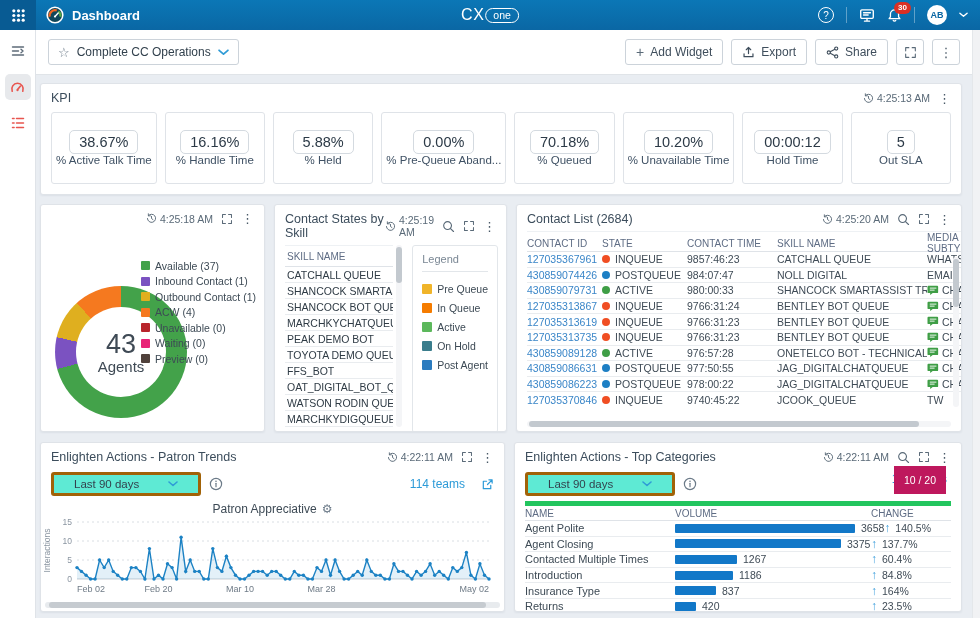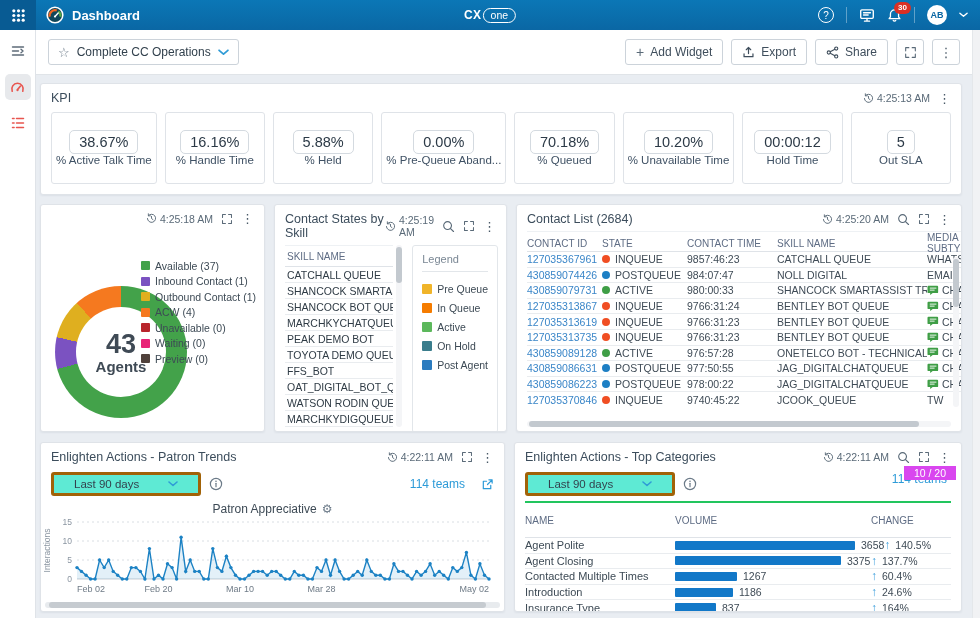--- a/index.html
+++ b/index.html
@@ -7,21 +7,21 @@
   body{font-family:"Liberation Sans","DejaVu Sans",sans-serif;background:#e9edf2;color:#3c4d5c;position:relative}
   svg{display:block}
   .ic{stroke:currentColor;fill:none;stroke-width:1.2;stroke-linecap:round;stroke-linejoin:round}
 
   
   .topbar{height:30px;background:linear-gradient(180deg,#0b77b6,#0a67a4);display:flex;align-items:center;position:relative;z-index:20}
   .apps-btn{width:36px;height:30px;background:#085b93;display:flex;align-items:center;justify-content:center;color:#fff;cursor:pointer}
   .brand{display:flex;align-items:center;gap:8px;margin-left:10px}
   .brand-title{color:#fff;font-size:13px;font-weight:bold}
   .cxone{position:absolute;left:50%;top:0;transform:translateX(-50%);height:30px;display:flex;align-items:center;color:#fff}
-  .cxone .cx{font-size:12px;font-weight:bold;letter-spacing:.5px}
+  .cxone .cx{font-size:16px;font-weight:normal;letter-spacing:.5px}
   .cxone .one{border:1.5px solid #fff;border-radius:9px;font-size:10.5px;padding:0 7px;height:15px;line-height:13px;margin-left:1px}
   .top-actions{margin-left:auto;display:flex;align-items:center;gap:12px;padding-right:12px;color:#fff}
   .tb-divider{width:1px;height:16px;background:rgba(255,255,255,.35)}
   .help-circle{width:16px;height:16px;border:1.2px solid #fff;border-radius:50%;font-size:10px;display:flex;align-items:center;justify-content:center}
   .bell-wrap{position:relative}
   .badge{position:absolute;top:-6px;right:-9px;background:#d93025;color:#fff;border-radius:8px;font-size:8px;line-height:8px;padding:2px 4px;font-weight:bold}
   .avatar{width:20px;height:20px;border-radius:50%;background:#fff;color:#0a67a4;font-size:9px;font-weight:bold;display:flex;align-items:center;justify-content:center}
   .chev-white{color:#fff;font-size:10px}
 
   
@@ -107,29 +107,29 @@
   .info-ic{color:#6b7a88}
   .teams-link{margin-left:auto;display:flex;align-items:center;gap:16px;color:#2d9bd8;font-size:12px;cursor:pointer}
   .chart-title{display:flex;align-items:center;justify-content:center;gap:5px;font-size:12px;color:#3d4a55;height:16px}
   .gear{color:#6b7a88;font-size:12px}
   .pt-scroll{margin:1px 4px 0;height:6px;background:#e8ebee;border-radius:3px;position:relative}
   .pt-scroll .thumb{position:absolute;left:4px;top:0;height:6px;width:96%;background:#c6cbd0;border-radius:3px}
 
   
   .tc-table{padding:0 10px}
   .tc-hrow,.tc-row{display:grid;grid-template-columns:150px 1fr 80px;align-items:center}
-  .tc-hrow{font-size:10px;color:#5e6c84;height:37px;border-bottom:1px solid #dfe3e8;border-top:2px solid #22c55e}
+  .tc-hrow{font-size:10px;color:#5e6c84;height:20px;border-bottom:1px solid #dfe3e8;border-top:5px solid #22c55e}
   .tc-row{height:15.6px;border-bottom:1px solid #e9ecef}
   .tc-name{font-size:11px;color:#3d4a55;white-space:nowrap;overflow:hidden}
   .tc-volume{display:flex;align-items:center;gap:6px}
   .tc-bar{height:9px;border-radius:1px}
   .tc-val{font-size:10.5px;color:#3f4b56}
   .tc-change{display:flex;align-items:center;gap:5px;font-size:10.5px;color:#3f4b56}
   .up-arrow{color:#41a0dd;font-size:12px;font-weight:bold}
-  .tooltip-1020{position:absolute;top:23px;right:5px;background:#d946ef;color:#fff;font-size:10.5px;padding:1px 10px;z-index:6}
+  .tooltip-1020{position:absolute;top:23px;right:15px;background:#be185d;color:#fff;font-size:10.5px;padding:8px 10px;z-index:6}
   .tc-teams{position:absolute;top:29px;right:14px;z-index:1}
 </style>
 </head>
 <body>
 
 <header class="topbar">
   <div class="apps-btn">
     <span>
         <svg width="15" height="15" viewBox="0 0 16 16">
           <g fill="#fff">
@@ -370,21 +370,21 @@
               </div>
               <div class="lg-item">
                 <span class="lg-sq" style="background: rgb(232, 35, 119);"></span>
                 <span>Waiting (0)</span>
               </div>
               <div class="lg-item">
                 <span class="lg-sq" style="background: rgb(80, 65, 59);"></span>
                 <span>Preview (0)</span>
               </div>
             </div>
-          <div class="donut" id="agent-donut" style="background: conic-gradient(rgb(67, 162, 74) 0deg, rgb(67, 162, 74) 255deg, rgb(123, 82, 193) 255deg, rgb(123, 82, 193) 283deg, rgb(223, 175, 31) 283deg, rgb(223, 175, 31) 318deg, rgb(245, 121, 31) 318deg, rgb(245, 121, 31) 360deg); font-weight: bold;">
+          <div class="donut" id="agent-donut" style="background: conic-gradient(rgb(67, 162, 74) 0deg, rgb(67, 162, 74) 255deg, rgb(123, 82, 193) 255deg, rgb(123, 82, 193) 283deg, rgb(223, 175, 31) 283deg, rgb(223, 175, 31) 318deg, rgb(245, 121, 31) 318deg, rgb(245, 121, 31) 360deg);">
             <div class="donut-center">
               <div class="donut-num">43</div>
               <div class="donut-sub">Agents</div>
             </div>
           </div>
         </div>
       </section>
 
       <section class="panel">
         <div class="ph">
@@ -932,21 +932,21 @@
                 </div>
               </div>
               <div class="tc-row">
                 <div class="tc-name">Introduction</div>
                 <div class="tc-volume">
                   <div class="tc-bar" style="width: 58px; background: rgb(18, 120, 200);"></div>
                   <span class="tc-val">1186</span>
                 </div>
                 <div class="tc-change">
                   <span class="up-arrow">↑</span>
-                  <span>24.6%</span>
+                  <span>84.8%</span>
                 </div>
               </div>
               <div class="tc-row">
                 <div class="tc-name">Insurance Type</div>
                 <div class="tc-volume">
                   <div class="tc-bar" style="width: 41px; background: rgb(18, 120, 200);"></div>
                   <span class="tc-val">837</span>
                 </div>
                 <div class="tc-change">
                   <span class="up-arrow">↑</span>

